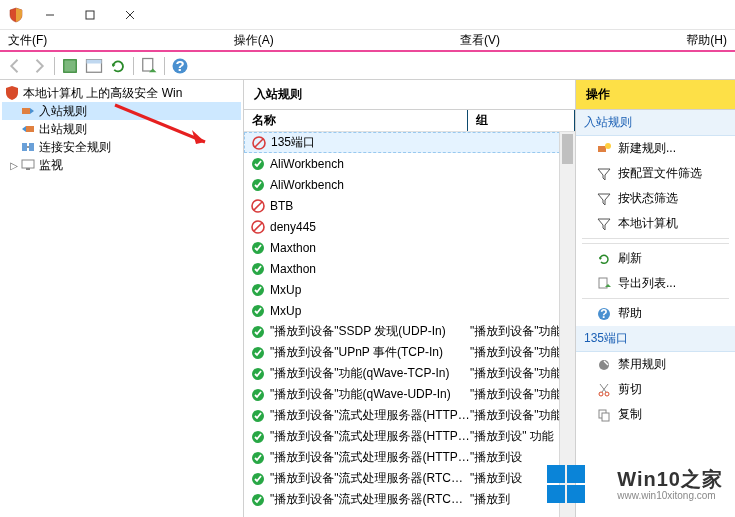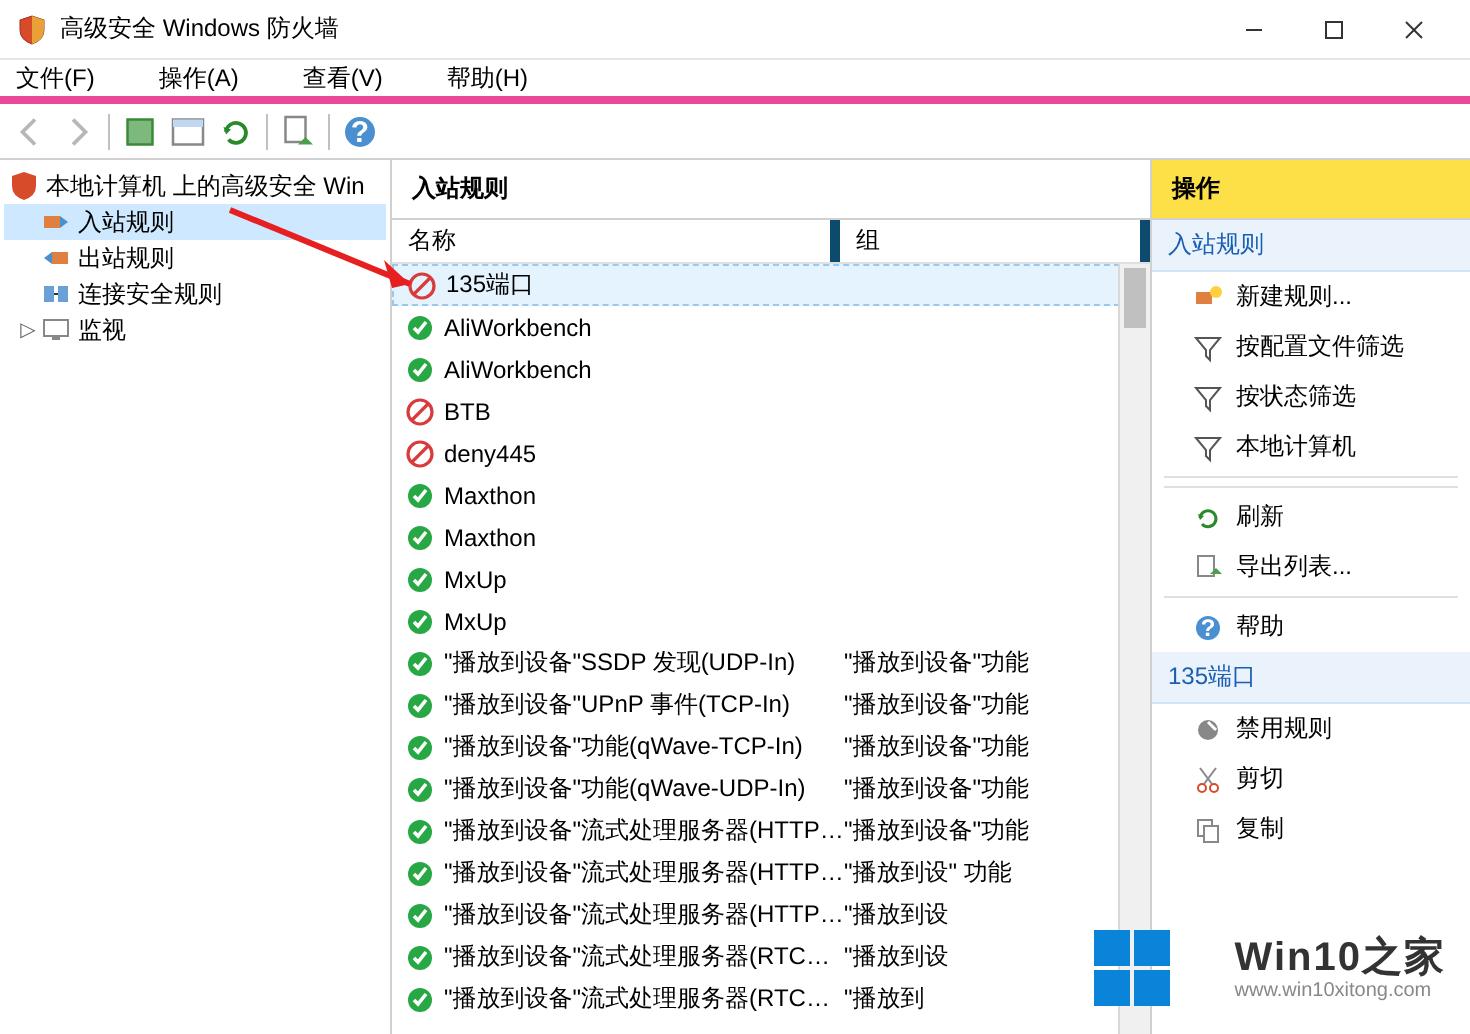--- a/index.html
+++ b/index.html
@@ -5,39 +5,39 @@
 * { margin: 0; padding: 0; box-sizing: border-box; font-family: "Microsoft YaHei", "Segoe UI", Tahoma, sans-serif; font-size: 12px; }
 body { background: #fff; width: 735px; height: 517px; overflow: hidden; position: relative; }
 
 .titlebar { height: 30px; display: flex; align-items: center; padding: 0 8px; border-bottom: 1px solid #e5e5e5; }
 .titlebar .app-icon { width: 16px; height: 16px; margin-right: 6px; }
 .titlebar .title { flex: 1; }
 .titlebar .win-buttons { display: flex; gap: 0; }
 .titlebar .win-btn { width: 40px; height: 22px; display: flex; align-items: center; justify-content: center; }
 .titlebar .win-btn svg { width: 10px; height: 10px; }
 
-.menubar { height: 22px; display: flex; align-items: center; padding: 0 4px; gap: 24px; border-bottom: 4px solid #ec4899; }
+.menubar { height: 22px; display: flex; align-items: center; padding: 0 4px; gap: 14px; border-bottom: 2px solid #ec4899; justify-content: space-between; }
 .menubar .menu-item { padding: 2px 4px; }
 
 .toolbar { height: 28px; display: flex; align-items: center; padding: 0 4px; gap: 2px; border-bottom: 1px solid #d0d0d0; }
 .toolbar .tbtn { width: 22px; height: 22px; display: flex; align-items: center; justify-content: center; border: 1px solid transparent; }
 .toolbar .tbtn.disabled { opacity: .35; }
 .toolbar .sep { width: 1px; height: 18px; background: #c0c0c0; margin: 0 2px; }
 
 .content { display: flex; height: calc(100% - 80px); }
-.tree-pane { width: 196px; border-right: 1px solid #d0d0d0; padding: 4px 2px; overflow: hidden; white-space: nowrap; }
+.tree-pane { width: 244px; border-right: 1px solid #d0d0d0; padding: 4px 2px; overflow: hidden; white-space: nowrap; }
 .tree-row { display: flex; align-items: center; height: 18px; padding-left: 2px; }
 .tree-row.selected { background: #cde8ff; }
 .tree-icon { width: 16px; height: 16px; margin-right: 3px; flex-shrink: 0; }
 .tree-toggle { width: 12px; text-align: center; font-size: 10px; color: #666; flex-shrink: 0; }
 
 .list-pane { flex: 1; display: flex; flex-direction: column; border-right: 1px solid #d0d0d0; }
 .list-header { background: #fff; border-bottom: 1px solid #d0d0d0; padding: 6px 10px; font-weight: bold; }
 .col-headers { display: flex; height: 22px; align-items: center; border-bottom: 1px solid #e0e0e0; }
-.col-headers .col { padding: 0 8px; border-right: 5px solid #0c4a6e; height: 100%; display: flex; align-items: center; }
+.col-headers .col { padding: 0 8px; border-right: 1px solid #0c4a6e; height: 100%; display: flex; align-items: center; font-weight: bold; }
 .col-name { width: 224px; }
 .col-group { flex: 1; }
 .list-body { flex: 1; overflow: hidden; position: relative; }
 .list-row { display: flex; align-items: center; height: 21px; padding-left: 6px; }
 .list-row.selected { background: #e5f3ff; border: 1px dashed #99c9ef; }
 .rule-icon { width: 16px; height: 16px; margin-right: 4px; flex-shrink: 0; }
 .rule-name { width: 200px; white-space: nowrap; overflow: hidden; text-overflow: ellipsis; }
 .rule-group { flex: 1; white-space: nowrap; overflow: hidden; text-overflow: ellipsis; color: #000; }
 .scrollbar-v { position: absolute; right: 0; top: 0; bottom: 0; width: 16px; background: #f0f0f0; border-left: 1px solid #d8d8d8; }
 .scrollbar-v .thumb { position: absolute; left: 2px; right: 2px; top: 2px; height: 30px; background: #c0c0c0; }
@@ -61,21 +61,20 @@
 </head>
 <body>
 
 <div class="titlebar">
   <span class="app-icon">
     <svg viewBox="0 0 16 16">
         <path d="M8 1 L14 3 L14 8 Q14 13 8 15 Q2 13 2 8 L2 3 Z" fill="#d84b2a" stroke="#a03018" stroke-width="0.5"></path>
         <path d="M8 1 L8 15 Q14 13 14 8 L14 3 Z" fill="#e8a038"></path>
       </svg>
   </span>
-  <span class="title">高级安全 Windows 防火墙</span>
   <div class="win-buttons">
     <div class="win-btn">
         <svg viewBox="0 0 10 10">
           <line x1="1" y1="5" x2="9" y2="5" stroke="#333"></line>
         </svg>
       </div>
     <div class="win-btn">
         <svg viewBox="0 0 10 10">
           <rect x="1" y="1" width="8" height="8" fill="none" stroke="#333"></rect>
         </svg>

